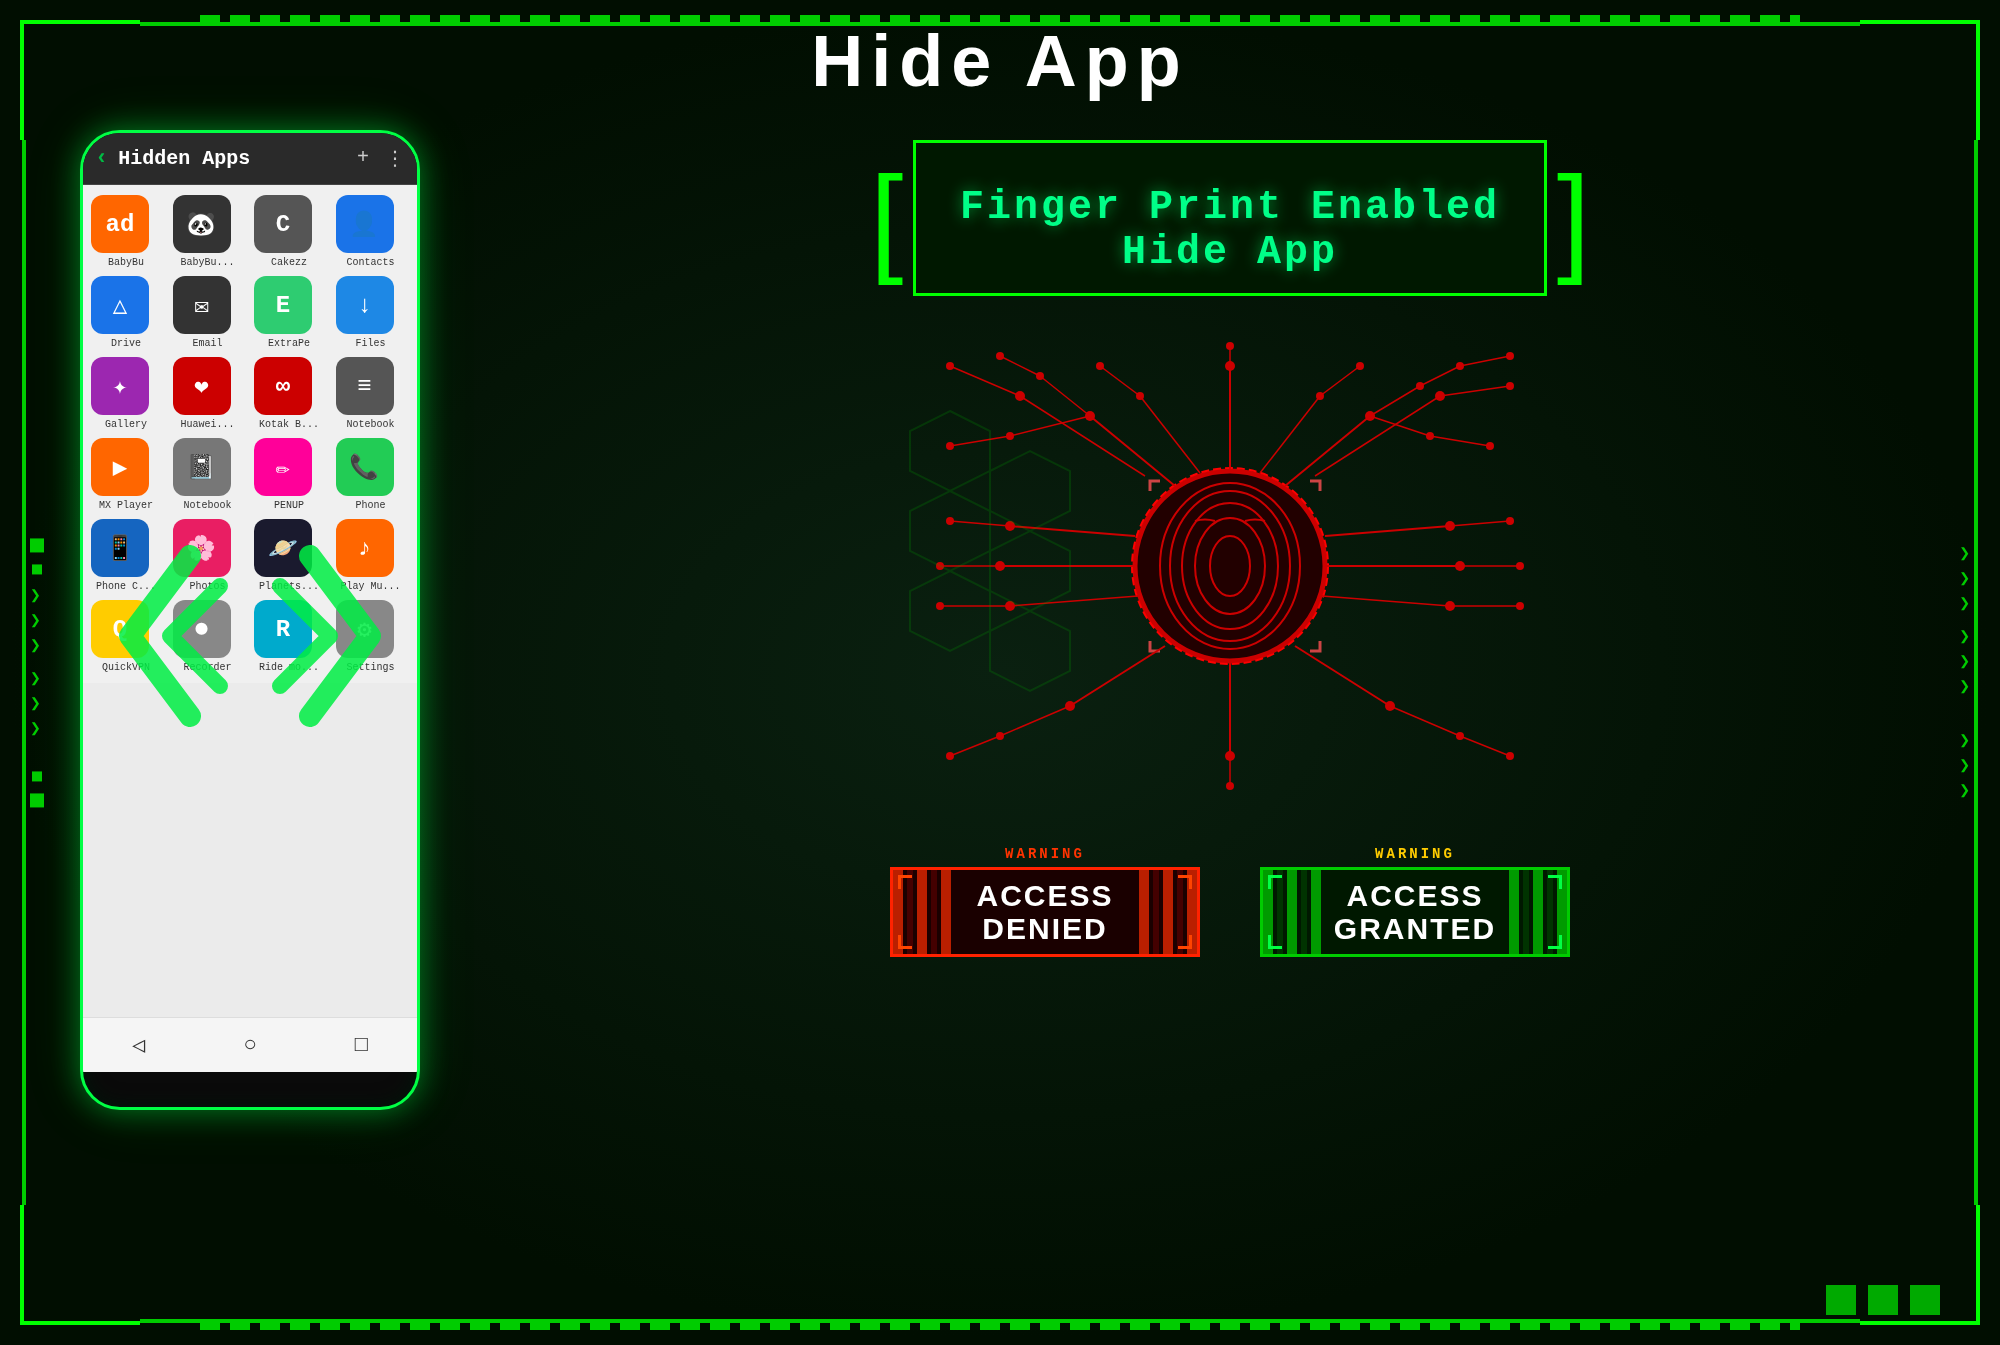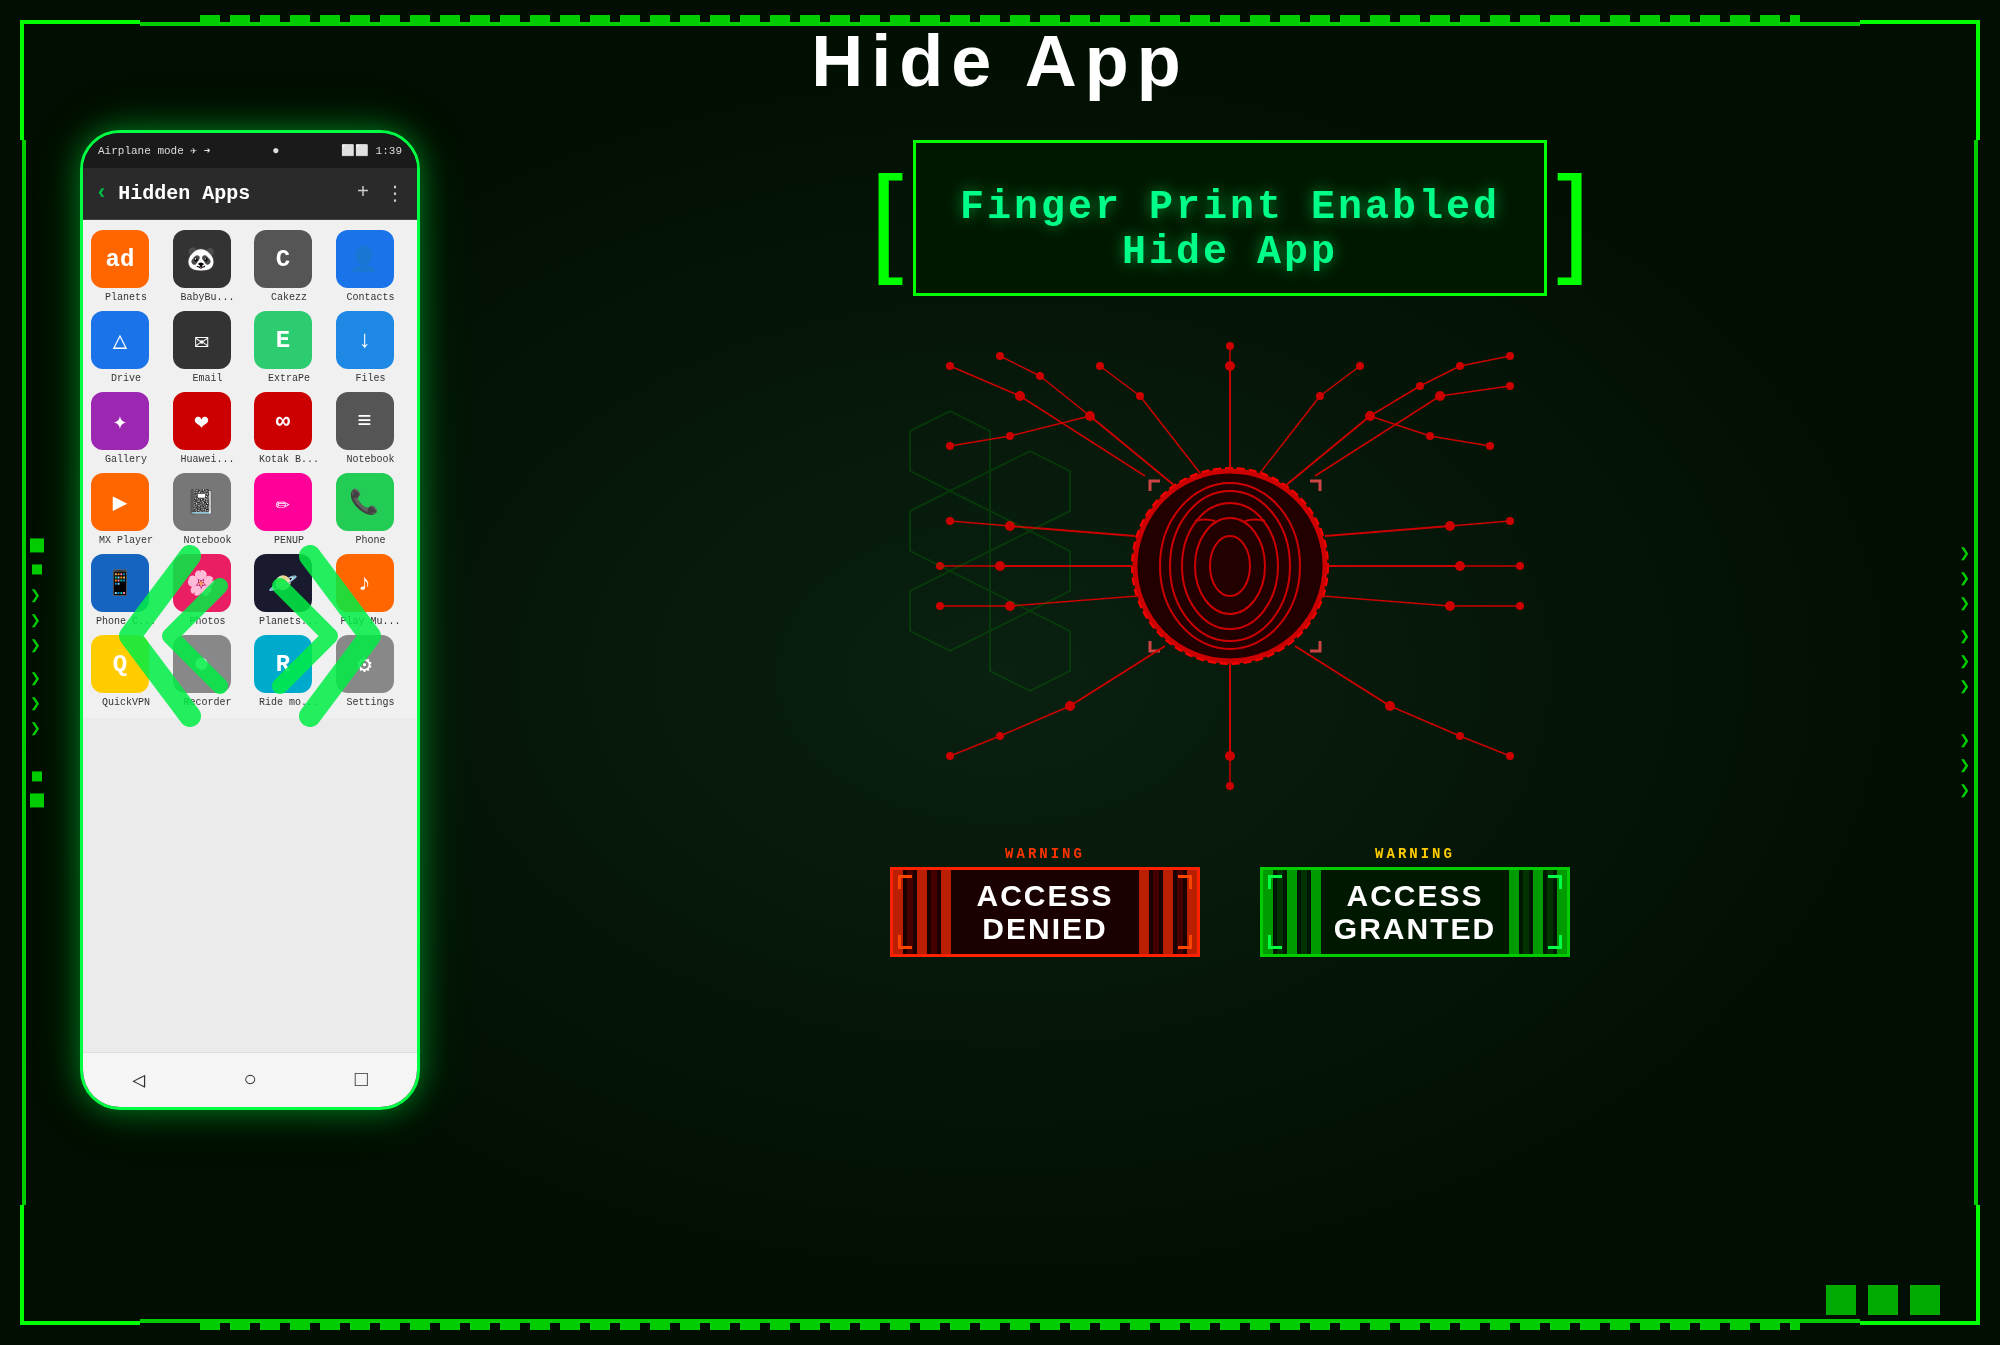--- a/index.html
+++ b/index.html
@@ -357,40 +357,35 @@
   <div style="color:#00cc00;font-size:18px;line-height:1.4;">❯<br>❯<br>❯</div>
   <div style="color:#00cc00;font-size:18px;line-height:1.4;">❯<br>❯<br>❯</div>
   <div style="color:#00cc00;font-size:18px;line-height:1.4;margin-top:20px;">❯<br>❯<br>❯</div>
 </div>
 
 <div class="main-title">Hide App</div>
 
 <div class="phone-container">
   <div class="phone-body">
 
-    <div class="phone-status-bar">
-      <span style="font-size:11px;">Airplane mode ✈ ➜</span>
-      <span>●</span>
-      <span style="font-size:11px;">⬜⬜ 1:39</span>
-    </div>
 
     <div class="phone-header">
       <span class="phone-header-back">‹</span>
       <span class="phone-header-title">Hidden Apps</span>
       <div class="phone-header-icons">
         <span>+</span>
         <span>⋮</span>
       </div>
     </div>
 
     <div class="phone-screen-content">
       <div class="app-grid" id="appGrid">
       <div class="app-item">
             <div class="app-icon" style="background: rgb(255, 102, 0);">ad</div>
-            <div class="app-label">Planets</div>
+            <div class="app-label">BabyBu</div>
           </div>
           <div class="app-item">
             <div class="app-icon" style="background: rgb(51, 51, 51);">🐼</div>
             <div class="app-label">BabyBu...</div>
           </div>
           <div class="app-item">
             <div class="app-icon" style="background: rgb(85, 85, 85);">C</div>
             <div class="app-label">Cakezz</div>
           </div>
           <div class="app-item">

